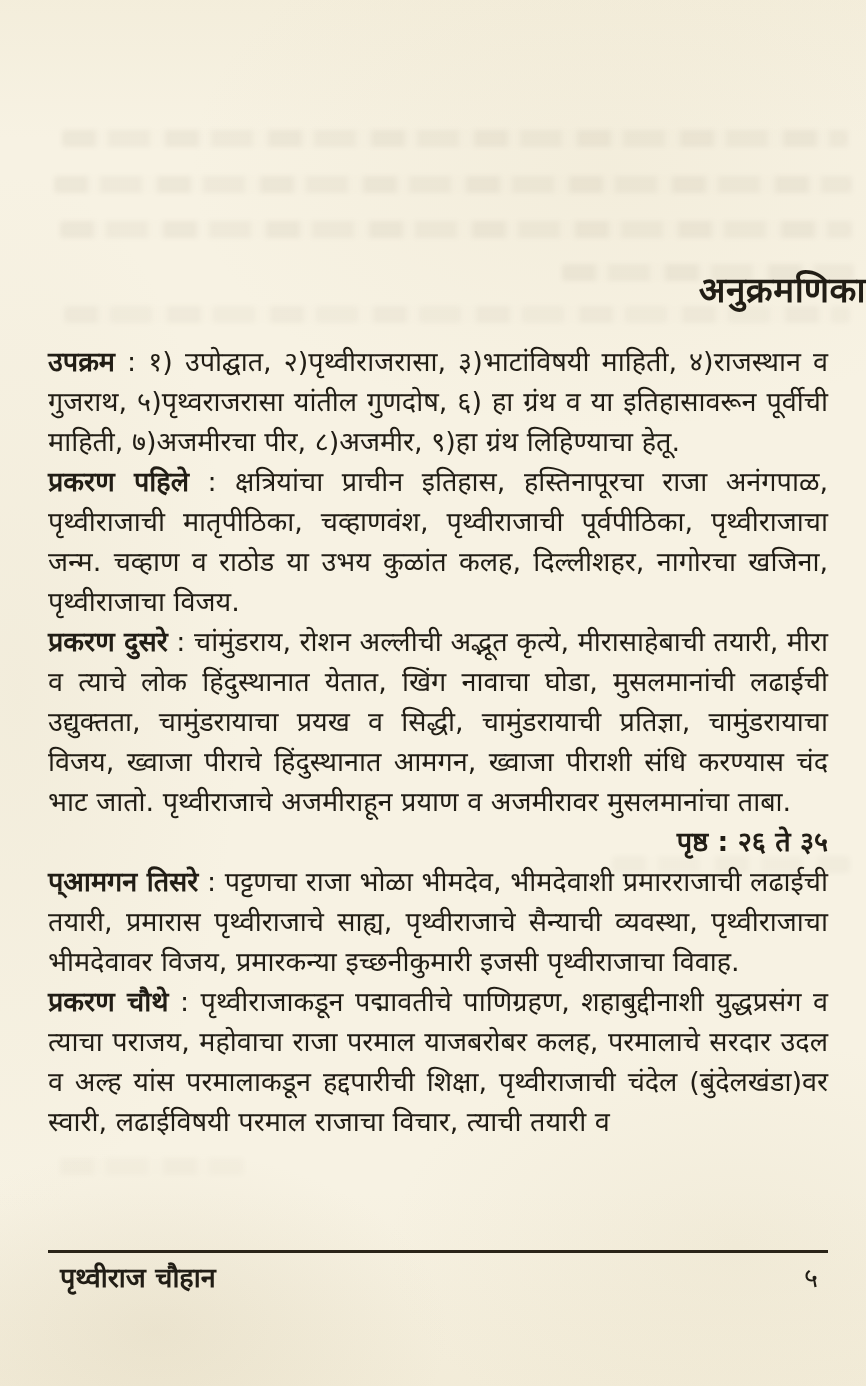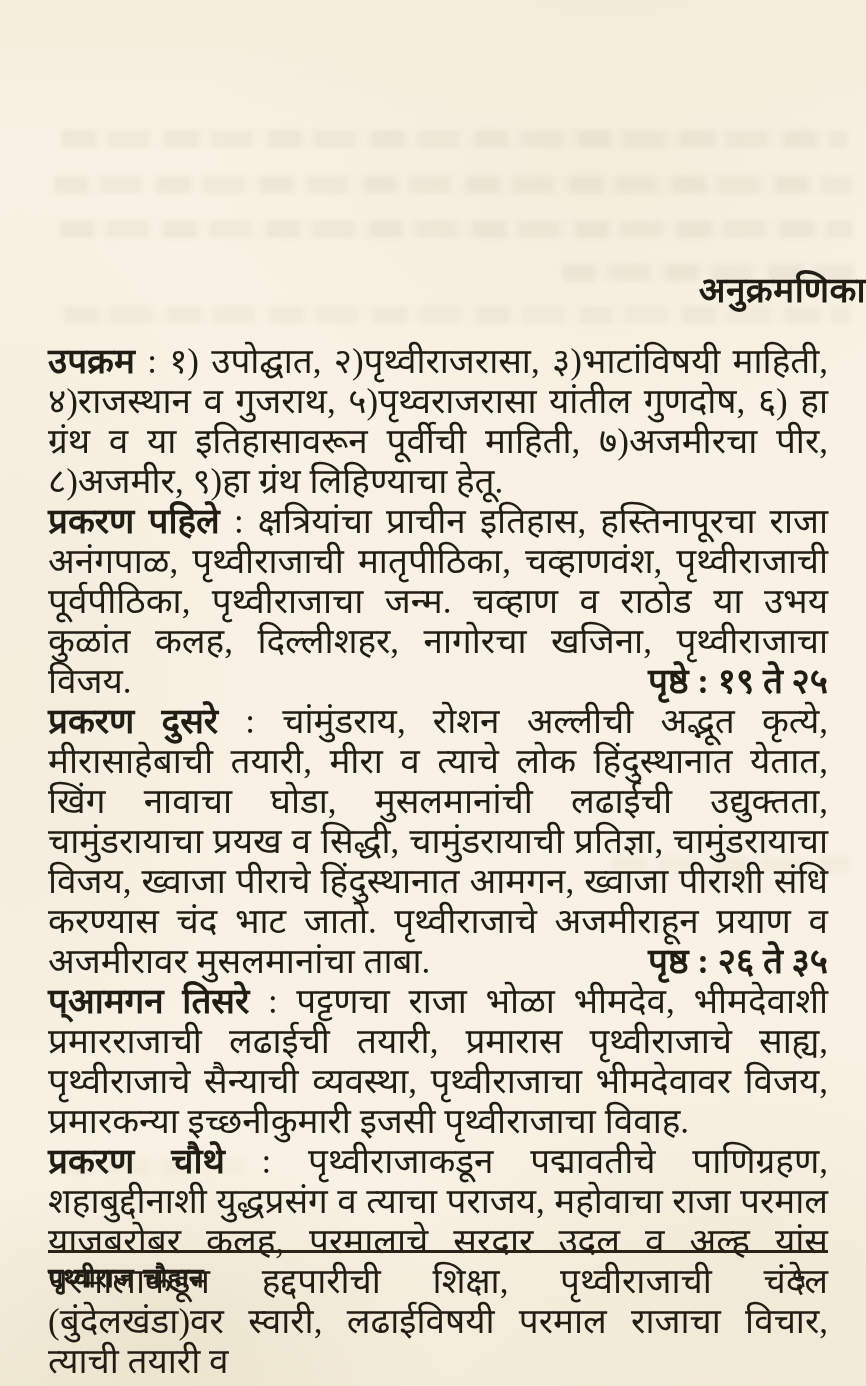--- a/index.html
+++ b/index.html
@@ -50,45 +50,44 @@
     text-align: right;
     font-size: 35px;
     font-weight: 700;
     letter-spacing: 0.5px;
   }
   .toc {
     position: absolute;
     left: 48px;
     top: 342px;
     width: 780px;
-    font-size: 35px;
+    font-size: 27px;
     line-height: 40px;
     text-align: justify;
-    font-family: Liberation Serif, serif;
   }
   .sec {
     margin: 0;
     display: flow-root;
   }
   .sec-label { font-weight: 700; }
   .sec-pages {
     float: right;
     font-weight: 700;
     white-space: nowrap;
   }
   .footer-rule {
     position: absolute;
     left: 48px;
     width: 780px;
     top: 1250px;
     border-top: 3px solid #2a2418;
   }
   .footer {
     position: absolute;
-    left: 48px;
+    left: 60px;
     width: 780px;
     top: 1260px;
     display: flex;
     justify-content: space-between;
     align-items: flex-end;
     font-size: 27px;
     line-height: 36px;
   }
   .footer-book-title { font-weight: 700; }
   .footer-page-number { font-weight: 400; padding-right: 22px; }
@@ -104,21 +103,21 @@
 <div class="ghost" style="top:264px; left:562px; width:292px;"></div>
 <div class="ghost" style="top:306px; left:64px;  width:786px; opacity:0.38;"></div>
 <div class="ghost" style="top:856px; left:612px; width:238px; opacity:0.30;"></div>
 <div class="ghost" style="top:1158px; left:60px; width:184px; opacity:0.25;"></div>
 
 <h1 class="page-title">अनुक्रमणिका</h1>
 
 <main class="toc">
   <p class="sec"><span class="sec-label">उपक्रम</span><span class="sec-sep"> : </span><span class="sec-body">१) उपोद्घात, २)पृथ्वीराजरासा, ३)भाटांविषयी माहिती, ४)राजस्थान व गुजराथ, ५)पृथ्वराजरासा यांतील गुणदोष, ६) हा ग्रंथ व या इतिहासावरून पूर्वीची माहिती, ७)अजमीरचा पीर, ८)अजमीर, ९)हा ग्रंथ लिहिण्याचा हेतू.</span></p>
 
-  <p class="sec"><span class="sec-label">प्रकरण पहिले</span><span class="sec-sep"> : </span><span class="sec-body">क्षत्रियांचा प्राचीन इतिहास, हस्तिनापूरचा राजा अनंगपाळ, पृथ्वीराजाची मातृपीठिका, चव्हाणवंश, पृथ्वीराजाची पूर्वपीठिका, पृथ्वीराजाचा जन्म. चव्हाण व राठोड या उभय कुळांत कलह, दिल्लीशहर, नागोरचा खजिना, पृथ्वीराजाचा विजय.</span><span class="sec-pages">पृष्ठे : १९ ते २५</span></p>
+  <p class="sec"><span class="sec-label">प्रकरण पहिले</span><span class="sec-sep"> : </span><span class="sec-body">क्षत्रियांचा प्राचीन इतिहास, हस्तिनापूरचा राजा अनंगपाळ, पृथ्वीराजाची मातृपीठिका, चव्हाणवंश, पृथ्वीराजाची पूर्वपीठिका, पृथ्वीराजाचा जन्म. चव्हाण व राठोड या उभय कुळांत कलह, दिल्लीशहर, नागोरचा खजिना, पृथ्वीराजाचा विजय.</span></p>
 
   <p class="sec"><span class="sec-label">प्रकरण दुसरे</span><span class="sec-sep"> : </span><span class="sec-body">चांमुंडराय, रोशन अल्लीची अद्भूत कृत्ये, मीरासाहेबाची तयारी, मीरा व त्याचे लोक हिंदुस्थानात येतात, खिंग नावाचा घोडा, मुसलमानांची लढाईची उद्युक्तता, चामुंडरायाचा प्रयख व सिद्धी, चामुंडरायाची प्रतिज्ञा, चामुंडरायाचा विजय, ख्वाजा पीराचे हिंदुस्थानात आमगन, ख्वाजा पीराशी संधि करण्यास चंद भाट जातो. पृथ्वीराजाचे अजमीराहून प्रयाण व अजमीरावर मुसलमानांचा ताबा.</span><span class="sec-pages">पृष्ठ : २६ ते ३५</span></p>
 
   <p class="sec"><span class="sec-label">प्आमगन तिसरे</span><span class="sec-sep"> : </span><span class="sec-body">पट्टणचा राजा भोळा भीमदेव, भीमदेवाशी प्रमारराजाची लढाईची तयारी, प्रमारास पृथ्वीराजाचे साह्य, पृथ्वीराजाचे सैन्याची व्यवस्था, पृथ्वीराजाचा भीमदेवावर विजय, प्रमारकन्या इच्छनीकुमारी इजसी पृथ्वीराजाचा विवाह.</span></p>
 
   <p class="sec"><span class="sec-label">प्रकरण चौथे</span><span class="sec-sep"> : </span><span class="sec-body">पृथ्वीराजाकडून पद्मावतीचे पाणिग्रहण, शहाबुद्दीनाशी युद्धप्रसंग व त्याचा पराजय, महोवाचा राजा परमाल याजबरोबर कलह, परमालाचे सरदार उदल व अल्ह यांस परमालाकडून हद्दपारीची शिक्षा, पृथ्वीराजाची चंदेल (बुंदेलखंडा)वर स्वारी, लढाईविषयी परमाल राजाचा विचार, त्याची तयारी व</span></p>
 </main>
 
 <div class="footer-rule"></div>
 <div class="footer">

